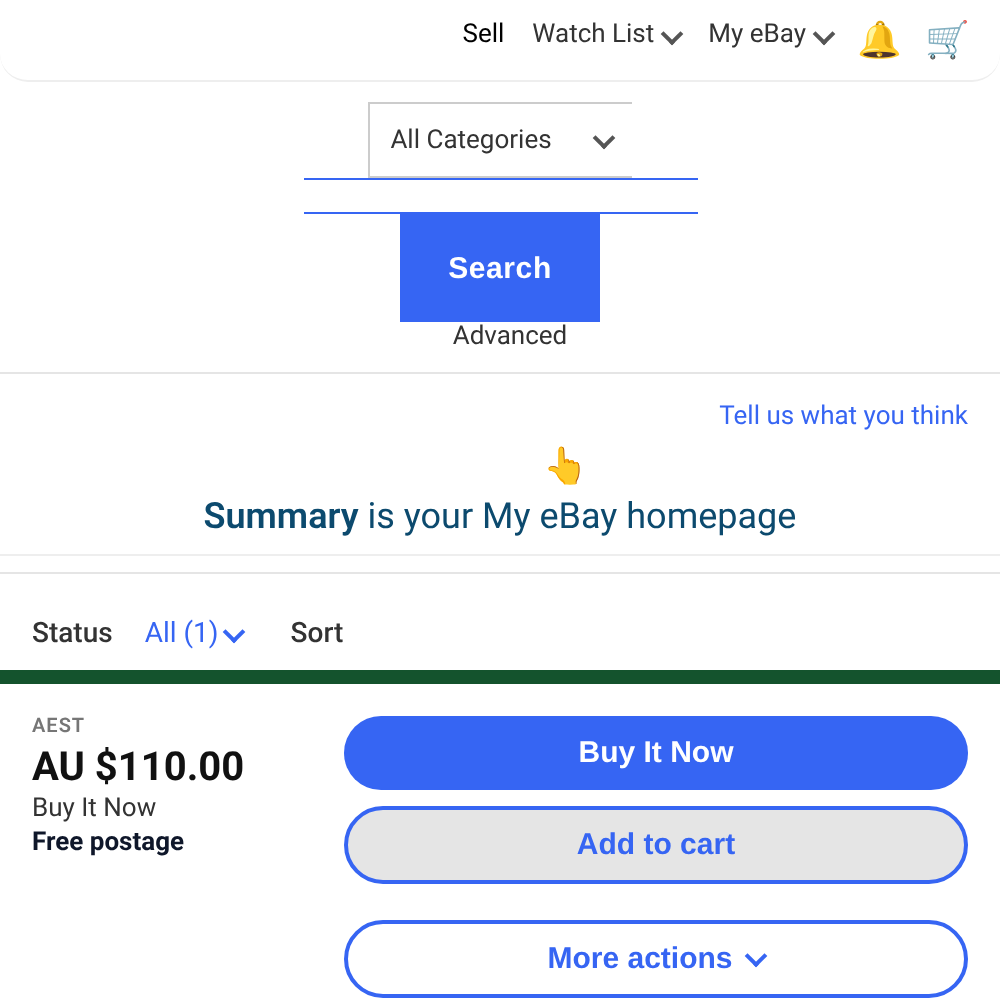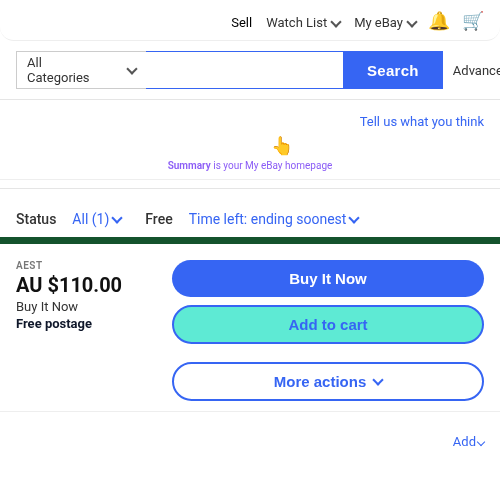--- a/index.html
+++ b/index.html
@@ -9,21 +9,21 @@
       width: 500px;
       height: 500px;
       overflow: hidden;
       font-size: 14px;
       color: #333;
     }
 
     
     .top-nav {
       display: flex;
-      align-items: flex-end;
+      align-items: flex-start;
       justify-content: flex-end;
       padding: 10px 16px;
       gap: 14px;
       border-bottom: 1px solid #eee;
       border-radius: 14px;
     }
     .top-nav-item {
       color: #333;
       font-size: 13px;
       cursor: pointer;
@@ -61,20 +61,21 @@
       cursor: pointer;
     }
 
     
     .search-bar {
       display: flex;
       align-items: center;
       padding: 10px 16px;
       gap: 0;
       border-bottom: 1px solid #e5e5e5;
+      flex-direction: column;
     }
     .category-select {
       border: 1px solid #ccc;
       border-right: none;
       padding: 8px 10px;
       font-size: 13px;
       height: 38px;
       background: #fff;
       cursor: pointer;
       display: flex;
@@ -90,21 +91,21 @@
       border-right: none;
       height: 38px;
       padding: 0 8px;
       font-size: 14px;
       outline: none;
     }
     .search-btn {
       background: #3665f3;
       color: #fff;
       border: none;
-      height: 38px;
+      height: 54px;
       padding: 0 24px;
       font-size: 15px;
       font-weight: 600;
       cursor: pointer;
       letter-spacing: 0.3px;
     }
     .advanced-link {
       color: #333;
       font-size: 13px;
       margin-left: 10px;
@@ -119,22 +120,22 @@
       border-bottom: 1px solid #eee;
     }
     .tell-us-link {
       color: #3665f3;
       font-size: 13px;
       cursor: pointer;
       display: block;
       margin-bottom: 6px;
     }
     .summary-text {
-      font-size: 10px;
-      color: #8b5cf6;
+      font-size: 18px;
+      color: #0c4a6e;
       text-align: center;
     }
     .summary-text strong {
       font-weight: 600;
     }
 
     
     .filter-bar {
       display: flex;
       align-items: flex-end;
@@ -212,21 +213,21 @@
       border: none;
       border-radius: 22px;
       padding: 10px 0;
       font-size: 15px;
       font-weight: 600;
       cursor: pointer;
       width: 100%;
       text-align: center;
     }
     .btn-add-cart {
-      background: #5eead4;
+      background: #e5e5e5;
       color: #3665f3;
       border: 2px solid #3665f3;
       border-radius: 22px;
       padding: 9px 0;
       font-size: 15px;
       font-weight: 600;
       cursor: pointer;
       width: 100%;
       text-align: center;
     }
@@ -320,25 +321,21 @@
 </div>
 
 <div style="height:1px;background:#e5e5e5;margin:8px 0;"></div>
 
 <div class="filter-bar">
   <span class="filter-label">Status</span>
   <span class="filter-value">
     <span>All (1)</span>
     <span class="chev" style="width:8px;height:8px;border-right:2px solid #3665f3;border-bottom:2px solid #3665f3;transform:rotate(45deg);display:inline-block;margin-top:-3px;"></span>
   </span>
-  <span class="sort-label">Free</span>
-  <span class="filter-value">
-    <span>Time left: ending soonest</span>
-    <span class="chev" style="width:8px;height:8px;border-right:2px solid #3665f3;border-bottom:2px solid #3665f3;transform:rotate(45deg);display:inline-block;margin-top:-3px;"></span>
-  </span>
+  <span class="sort-label">Sort</span>
 </div>
 
 <div class="product-row">
   <div class="product-left">
     <span class="aest-label">AEST</span>
     <span class="price">AU $110.00</span>
     <span class="buy-it-now-label">Buy It Now</span>
     <span class="free-postage">Free postage</span>
   </div>
 

